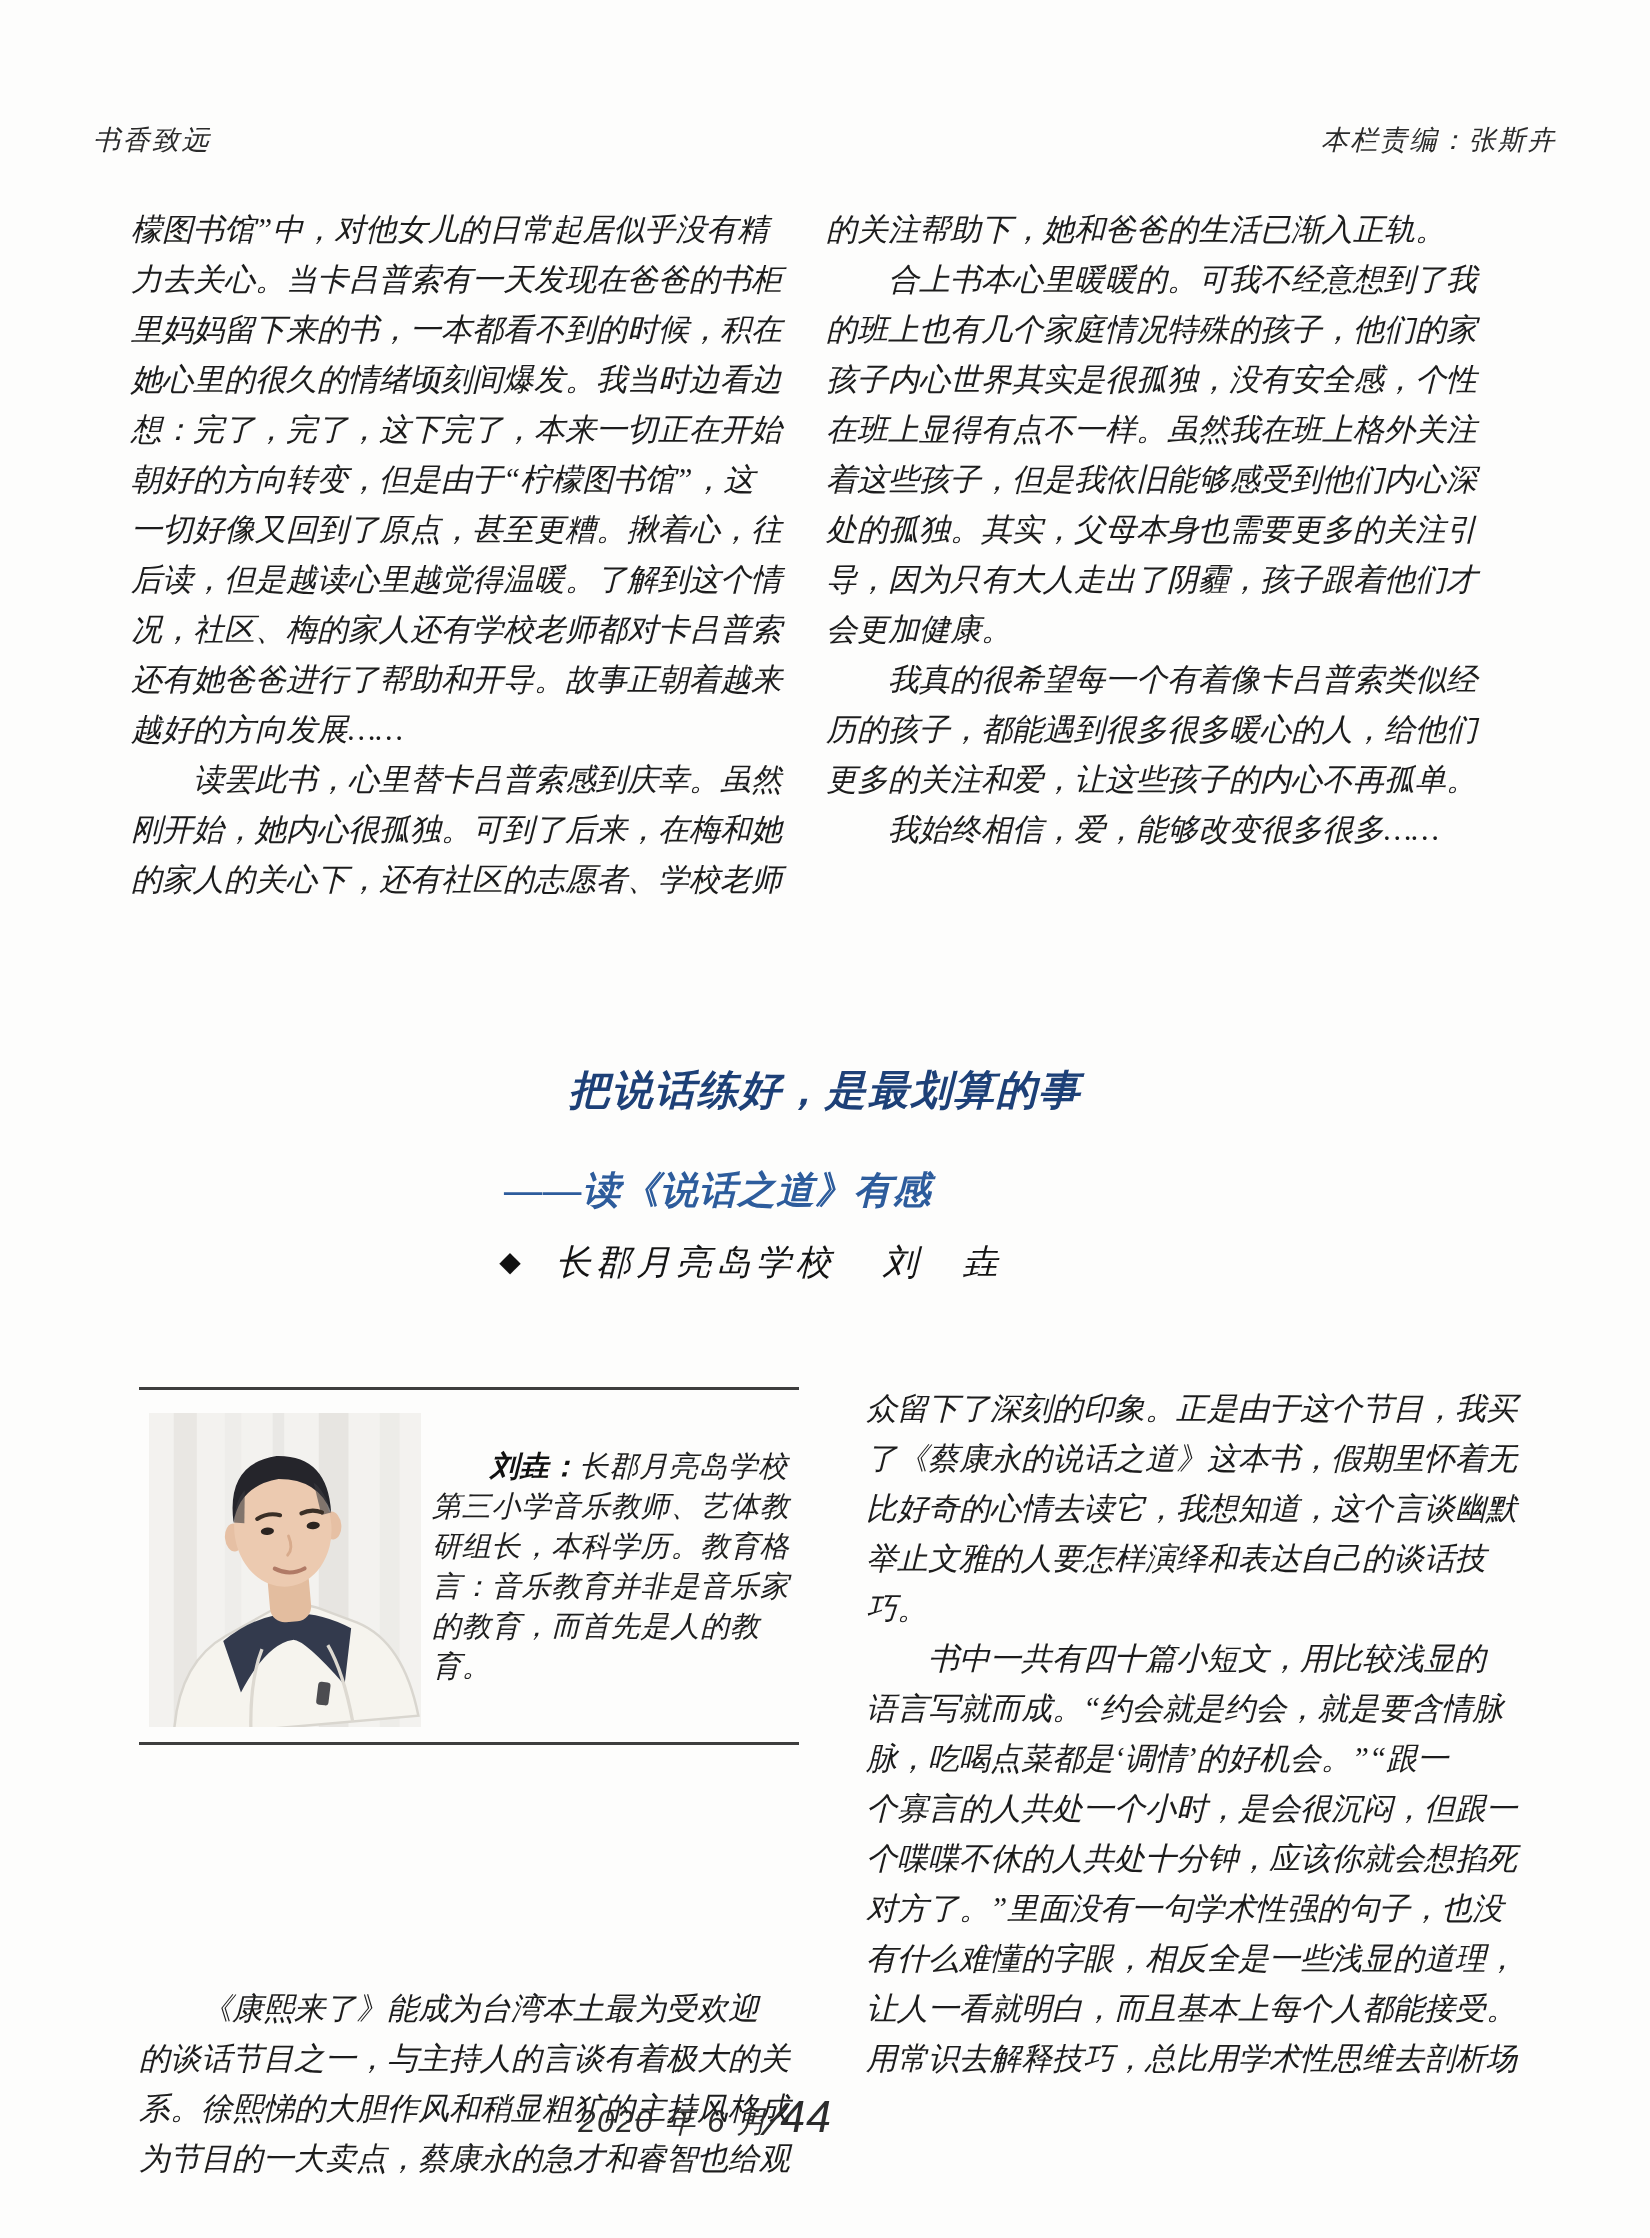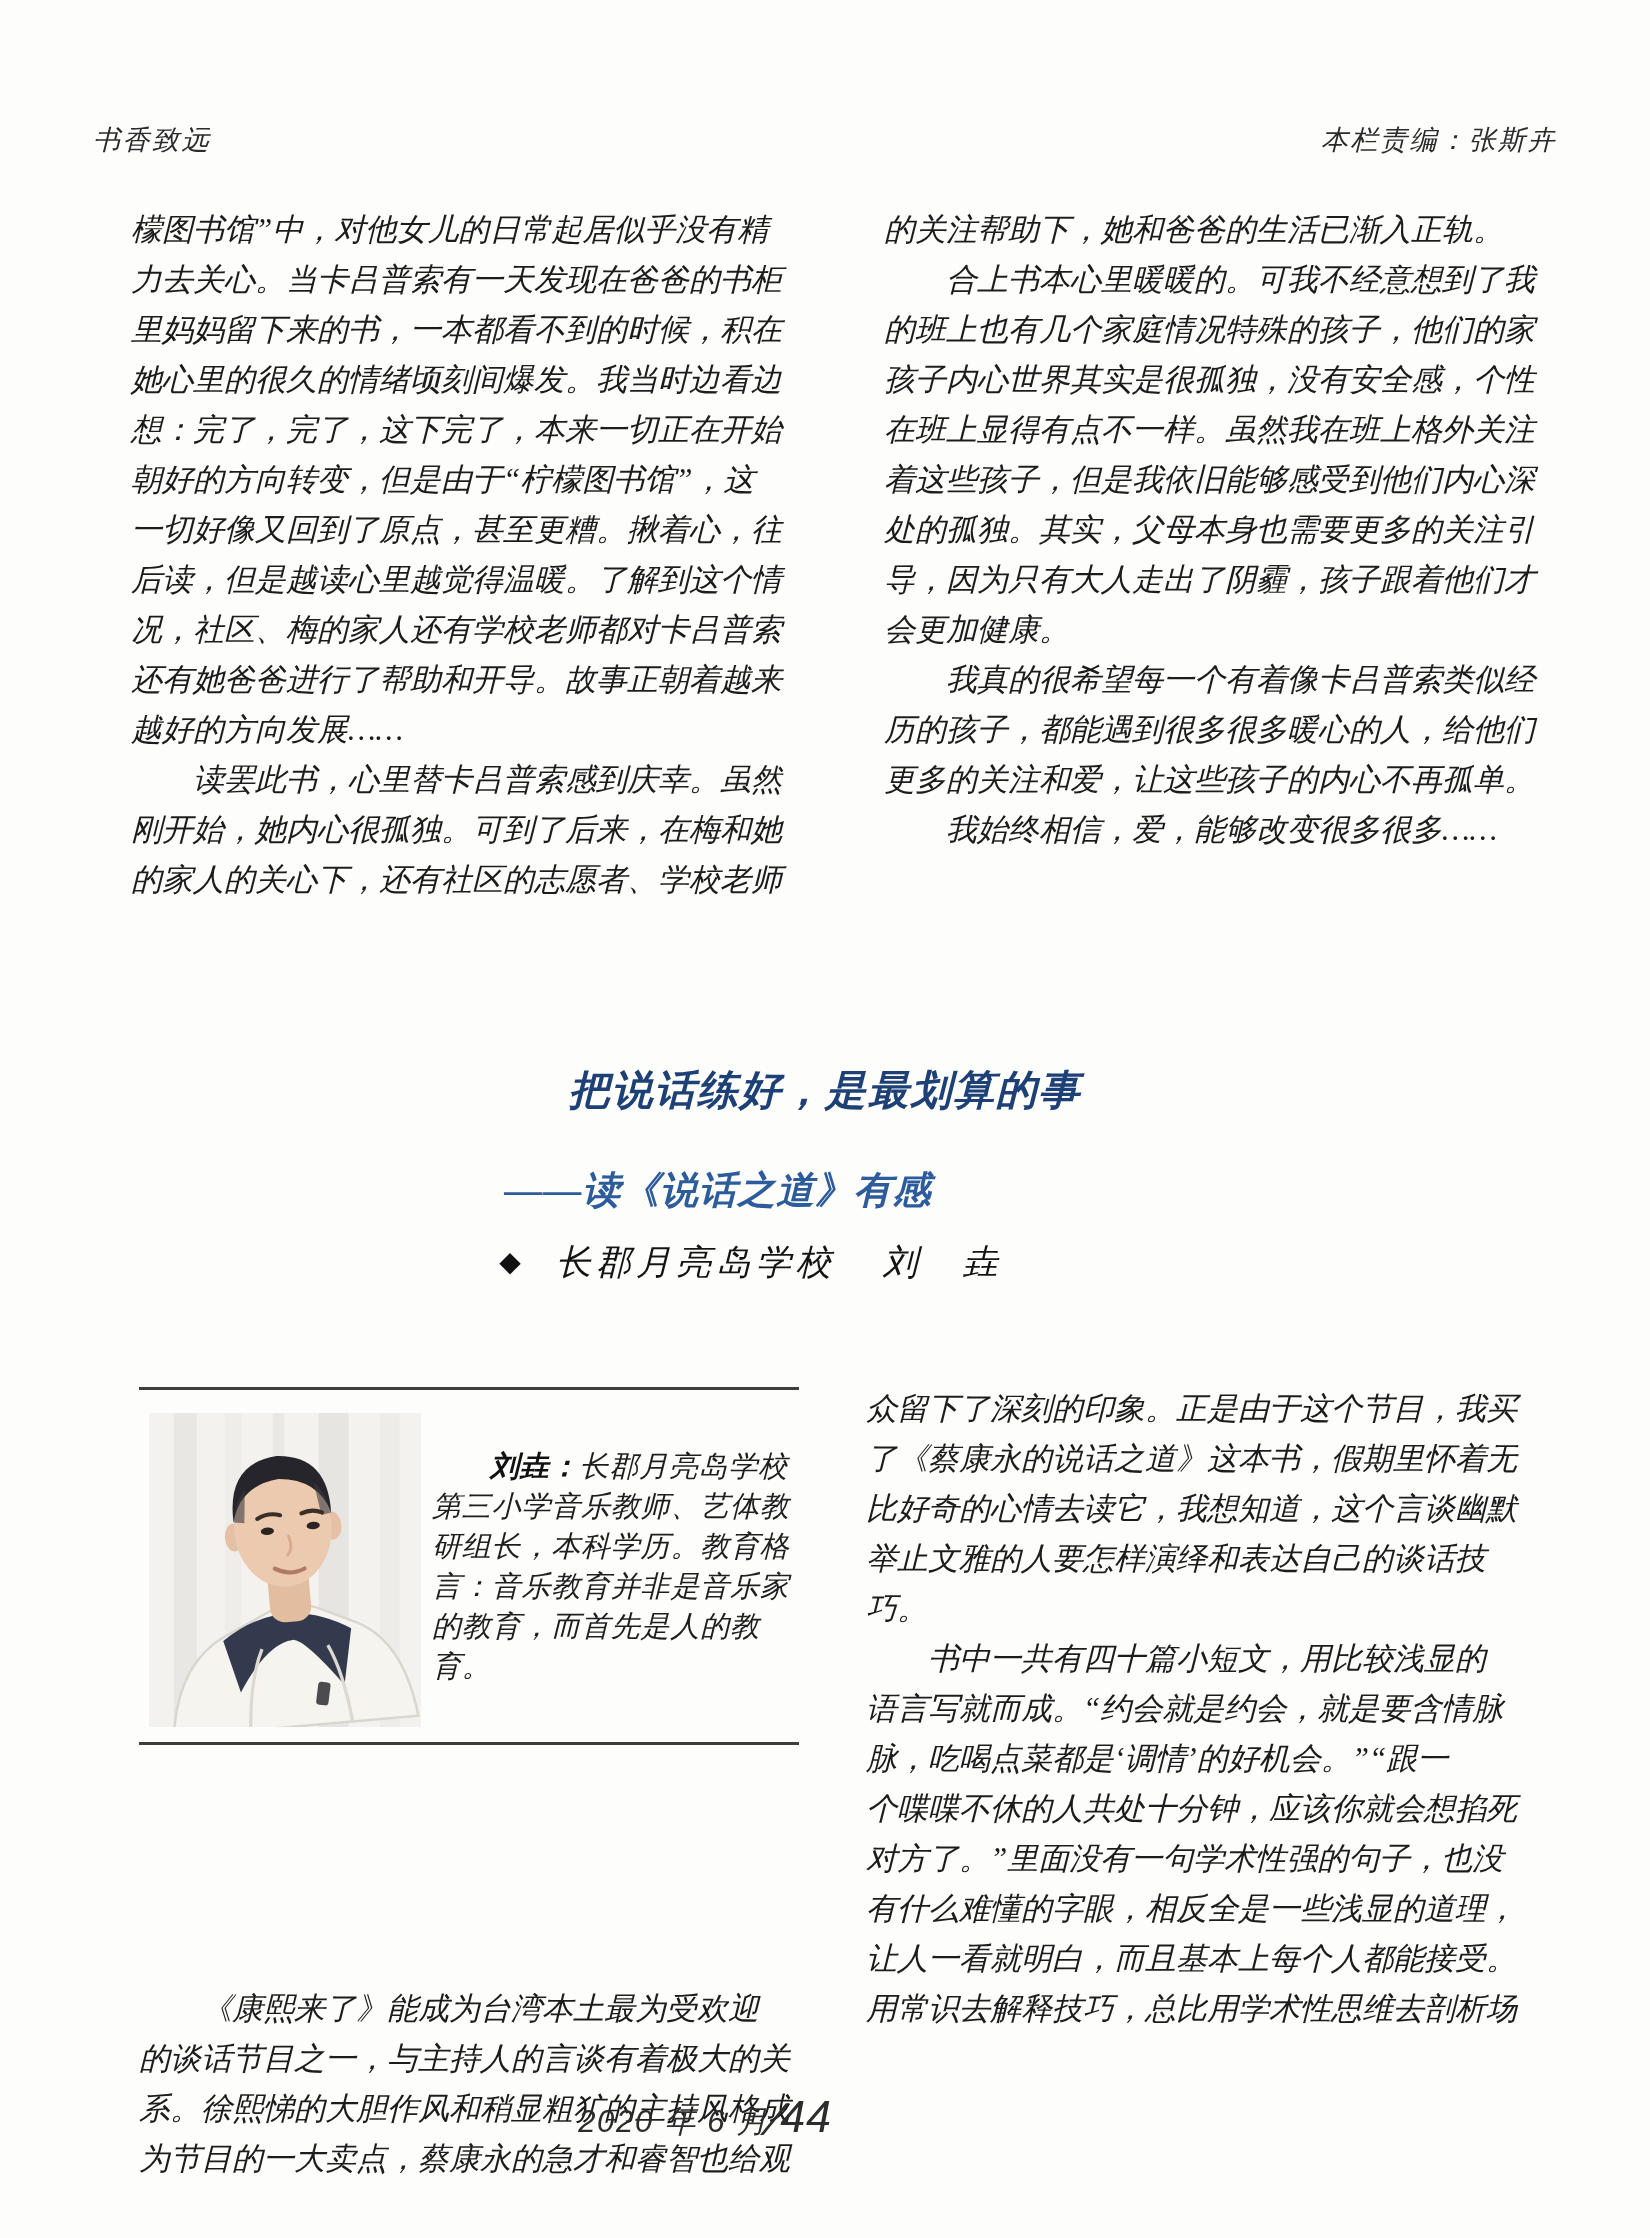--- a/index.html
+++ b/index.html
@@ -21,21 +21,21 @@
     font-size:27px;color:#2b2b2b;letter-spacing:2.5px;
   }
   
   .col{position:absolute;width:665px;}
   .col .line{
     height:50px;line-height:50px;
     font-size:31px;letter-spacing:0px;
     white-space:nowrap;color:#1c1c1c;
   }
   .col-top-left{top:205px;left:131px;}
-  .col-top-right{top:205px;left:884px;}
+  .col-top-right{top:205px;left:826px;}
   .col-bottom-left{top:1984px;left:139px;}
   .col-bottom-right{top:1384px;left:866px;}
 
   
   .title{
     position:absolute;top:1063px;left:0;width:1650px;
     text-align:center;
     font-size:41px;font-weight:bold;letter-spacing:1.7px;
     color:#1d4077;
   }
@@ -213,20 +213,21 @@
     </div>
   <div class="col col-bottom-right">
       <div class="line">众留下了深刻的印象。正是由于这个节目，我买</div>
       <div class="line">了《蔡康永的说话之道》这本书，假期里怀着无</div>
       <div class="line">比好奇的心情去读它，我想知道，这个言谈幽默</div>
       <div class="line">举止文雅的人要怎样演绎和表达自己的谈话技</div>
       <div class="line">巧。</div>
       <div class="line">　　书中一共有四十篇小短文，用比较浅显的</div>
       <div class="line">语言写就而成。“约会就是约会，就是要含情脉</div>
       <div class="line">脉，吃喝点菜都是‘调情’的好机会。”“跟一</div>
+      <div class="line">个寡言的人共处一个小时，是会很沉闷，但跟一</div>
       <div class="line">个喋喋不休的人共处十分钟，应该你就会想掐死</div>
       <div class="line">对方了。”里面没有一句学术性强的句子，也没</div>
       <div class="line">有什么难懂的字眼，相反全是一些浅显的道理，</div>
       <div class="line">让人一看就明白，而且基本上每个人都能接受。</div>
       <div class="line">用常识去解释技巧，总比用学术性思维去剖析场</div>
     </div>
 
   <div class="footer">
     <span class="issue">2020 年 6 月</span>
     <span class="slash">∕</span><span class="pagenum">44</span>

